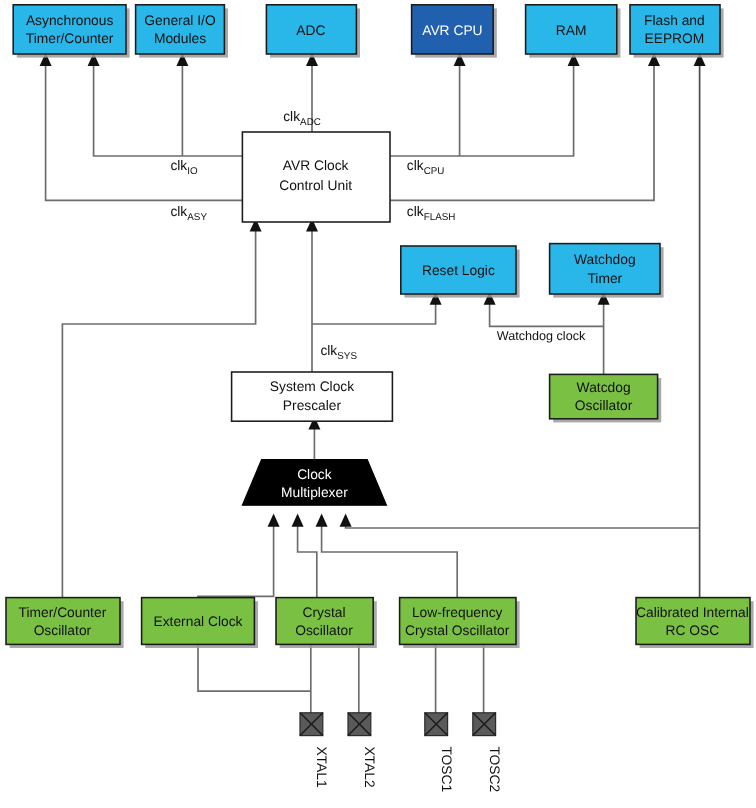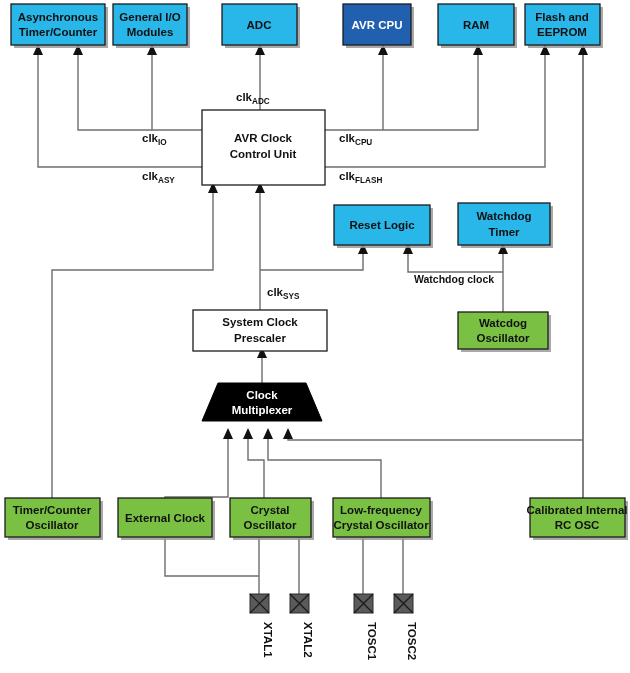--- a/index.html
+++ b/index.html
@@ -1,19 +1,19 @@
 <!DOCTYPE html>
 <html><head>
 <meta charset="utf-8">
 <title>AVR Clock Distribution</title>
 <style>
   html,body{margin:0;padding:0;background:#ffffff;}
   body{width:630px;height:673px;overflow:hidden;
        font-family:"Liberation Sans","DejaVu Sans",sans-serif;}
-  #stage{position:relative;width:630px;height:673px;font-weight:bold;}
+  #stage{position:relative;width:630px;height:673px;}
   svg#diagram{position:absolute;left:0;top:0;width:630px;height:673px;}
   .wire{stroke:#6d6d6d;stroke-width:1.4;fill:none;}
   .wire-dark{stroke:#4a4a4a;stroke-width:1.4;fill:none;}
   .arrowhead{fill:#111111;}
   .boxrect{stroke:#1b1b1b;stroke-width:1.3;}
   .boxtext{font-size:11.5px;fill:#111111;text-anchor:middle;
            font-family:"Liberation Sans","DejaVu Sans",sans-serif;}
   .boxtext-white{fill:#ffffff;}
   .labeltext{font-size:11.5px;fill:#111111;
              font-family:"Liberation Sans","DejaVu Sans",sans-serif;}

